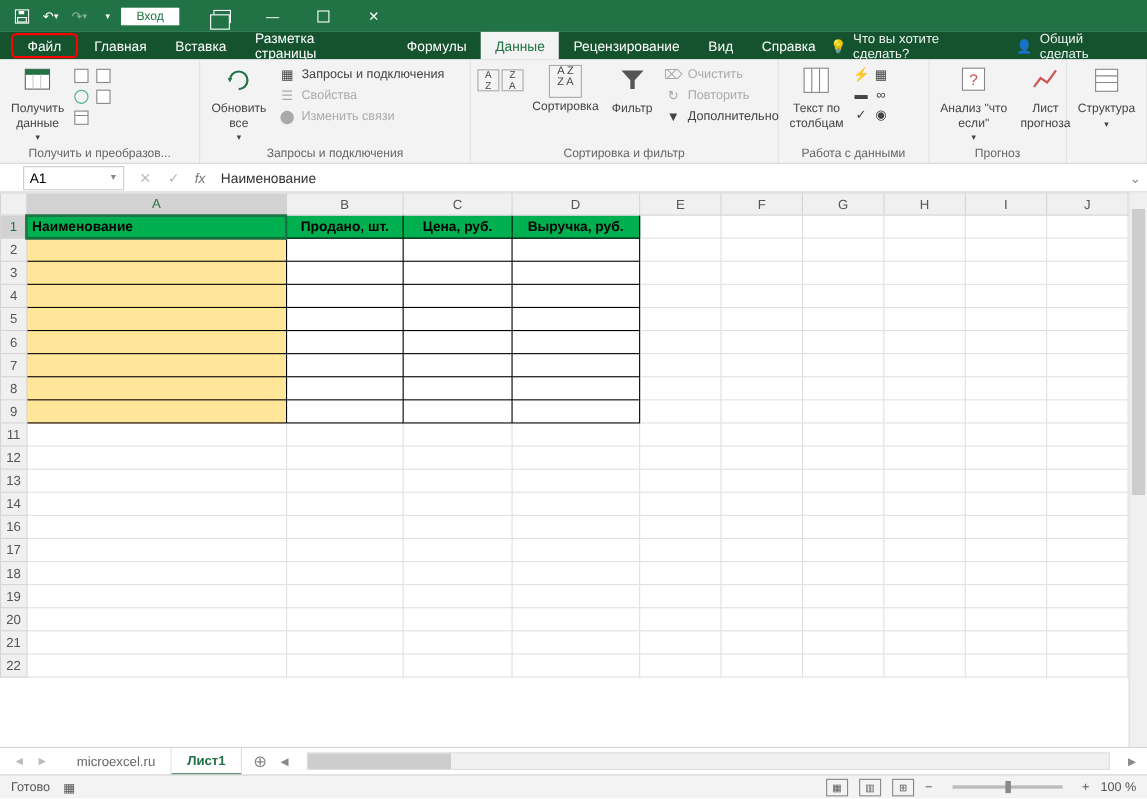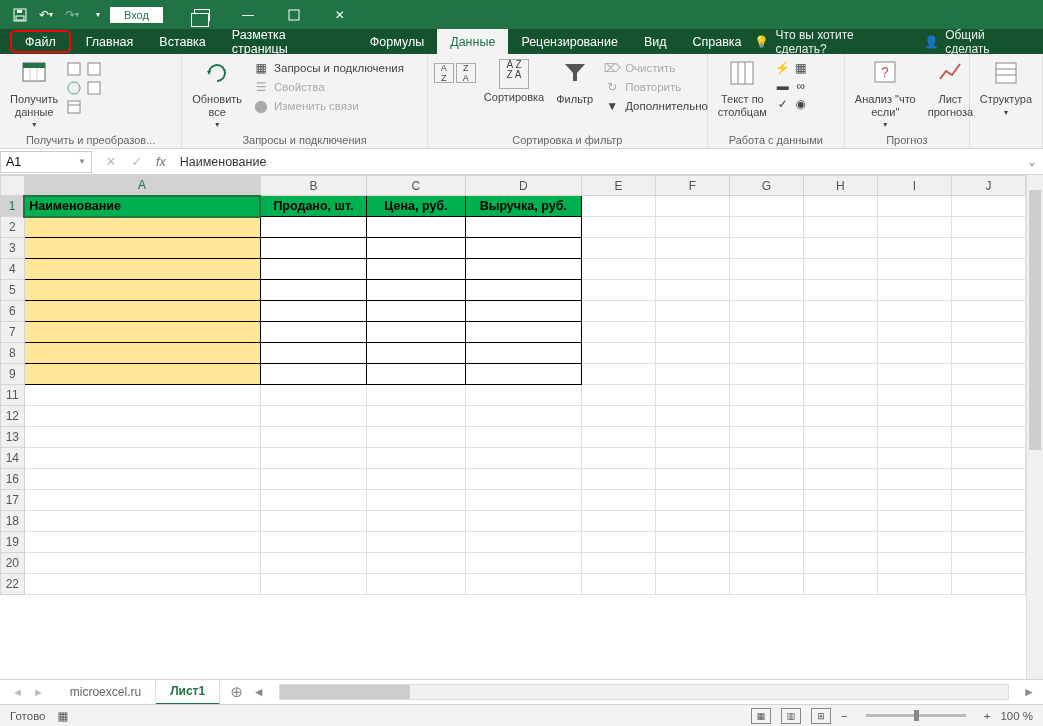--- a/index.html
+++ b/index.html
@@ -24,21 +24,21 @@
 .rgroup{border-right:1px solid #e1e1e1;display:flex;flex-direction:column;padding:3px 6px 1px}
 .rgroup-body{flex:1;display:flex;align-items:flex-start;gap:4px}
 .rgroup-label{text-align:center;font-size:11px;color:#666;padding:1px 0}
 .big-btn{display:flex;flex-direction:column;align-items:center;justify-content:flex-start;padding:2px 4px;gap:2px;text-align:center;line-height:1.15}
 .big-ico{width:32px;height:32px;display:flex;align-items:flex-start;justify-content:center;font-size:24px}
 .small-col{display:flex;flex-direction:column;gap:1px;padding-top:2px}
 .small-btn{display:flex;align-items:center;gap:5px;padding:1px 3px;font-size:11.5px;color:#444;white-space:nowrap}
 .small-btn.disabled{color:#aaa}
 .small-ico{width:16px;height:16px;display:flex;align-items:center;justify-content:center;font-size:12px}
 .namebox-bar{height:26px;background:#fff;border-bottom:1px solid #d4d4d4;display:flex;align-items:center;font-size:12.5px}
-.namebox{width:92px;height:22px;border:1px solid #ccc;margin-left:0;display:flex;align-items:center;padding:0 5px;justify-content:space-between}
+.namebox{width:92px;height:22px;border:1px solid #ccc;margin-left:21px;display:flex;align-items:center;padding:0 5px;justify-content:space-between}
 .fx-btns{display:flex;align-items:center;gap:0;margin-left:6px;color:#bbb}
 .fx-btn{width:26px;text-align:center;font-size:13px}
 .fx-symbol{font-style:italic;color:#777;margin:0 6px}
 .formula{flex:1;padding-left:8px;color:#333}
 .fbar-exp{width:22px;color:#888;text-align:center}
 .grid-area{flex:1;display:flex;overflow:hidden;position:relative}
 .grid-main{flex:1;overflow:hidden;position:relative}
 table.grid{border-collapse:collapse;table-layout:fixed}
 .colhdr th{background:#f0f0f0;border:1px solid #d4d4d4;font-weight:400;font-size:12px;color:#555;height:20px;text-align:center}
 .colhdr th.sel{background:#d2d2d2;color:#217346;border-bottom:2px solid #217346}
@@ -574,20 +574,33 @@
             <td class="cell"></td>
             <td class="cell"></td>
             <td class="cell"></td>
             <td class="cell"></td>
             <td class="cell"></td>
             <td class="cell"></td>
             <td class="cell"></td>
             <td class="cell"></td>
           </tr>
           <tr>
+            <td class="rowhdr ">21</td>
+            <td class="cell"></td>
+            <td class="cell"></td>
+            <td class="cell"></td>
+            <td class="cell"></td>
+            <td class="cell"></td>
+            <td class="cell"></td>
+            <td class="cell"></td>
+            <td class="cell"></td>
+            <td class="cell"></td>
+            <td class="cell"></td>
+          </tr>
+          <tr>
             <td class="rowhdr ">22</td>
             <td class="cell"></td>
             <td class="cell"></td>
             <td class="cell"></td>
             <td class="cell"></td>
             <td class="cell"></td>
             <td class="cell"></td>
             <td class="cell"></td>
             <td class="cell"></td>
             <td class="cell"></td>

